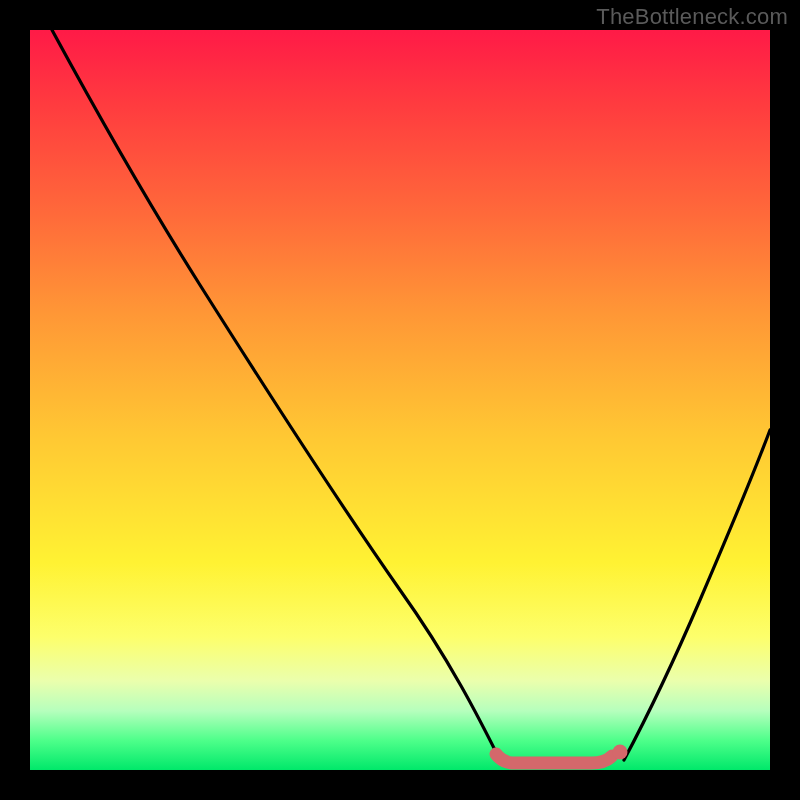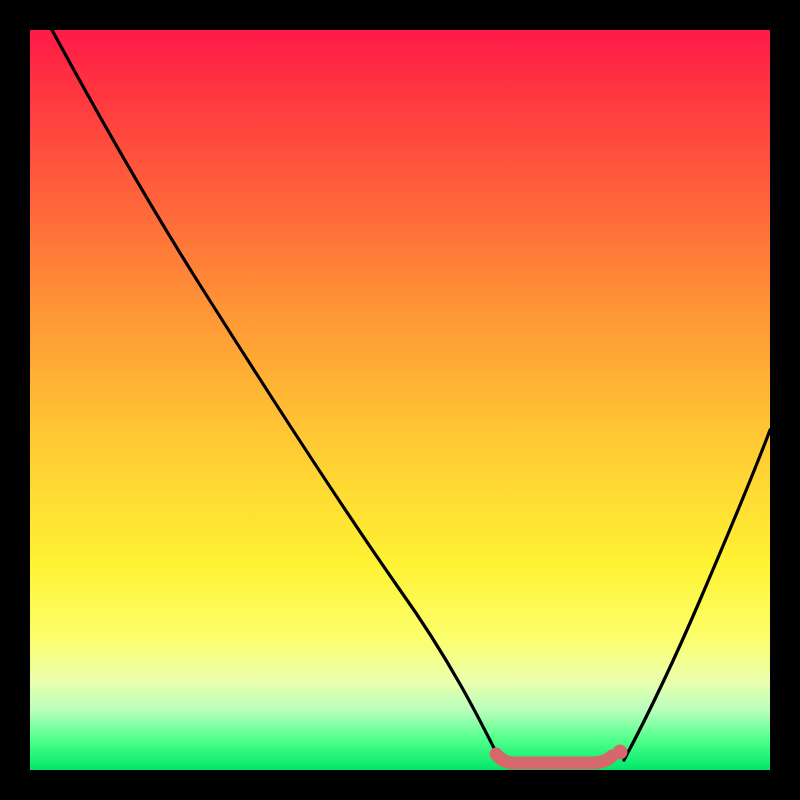--- a/index.html
+++ b/index.html
@@ -71,13 +71,14 @@
                C 610 700, 640 640, 670 570
                C 700 500, 725 440, 740 400" fill="none" stroke="#000" stroke-width="3.2" stroke-linecap="round"></path>
       <path d="M 466 724
                Q 472 732 482 733
                L 562 733
                Q 575 733 582 726" fill="none" stroke="#d4686b" stroke-width="13" stroke-linecap="round"></path>
       <circle cx="590" cy="722" r="7.5" fill="#d4686b"></circle>
     </svg>
 
   </div>
+  <div class="watermark">TheBottleneck.com</div>
 </div>
 
 </body></html>

